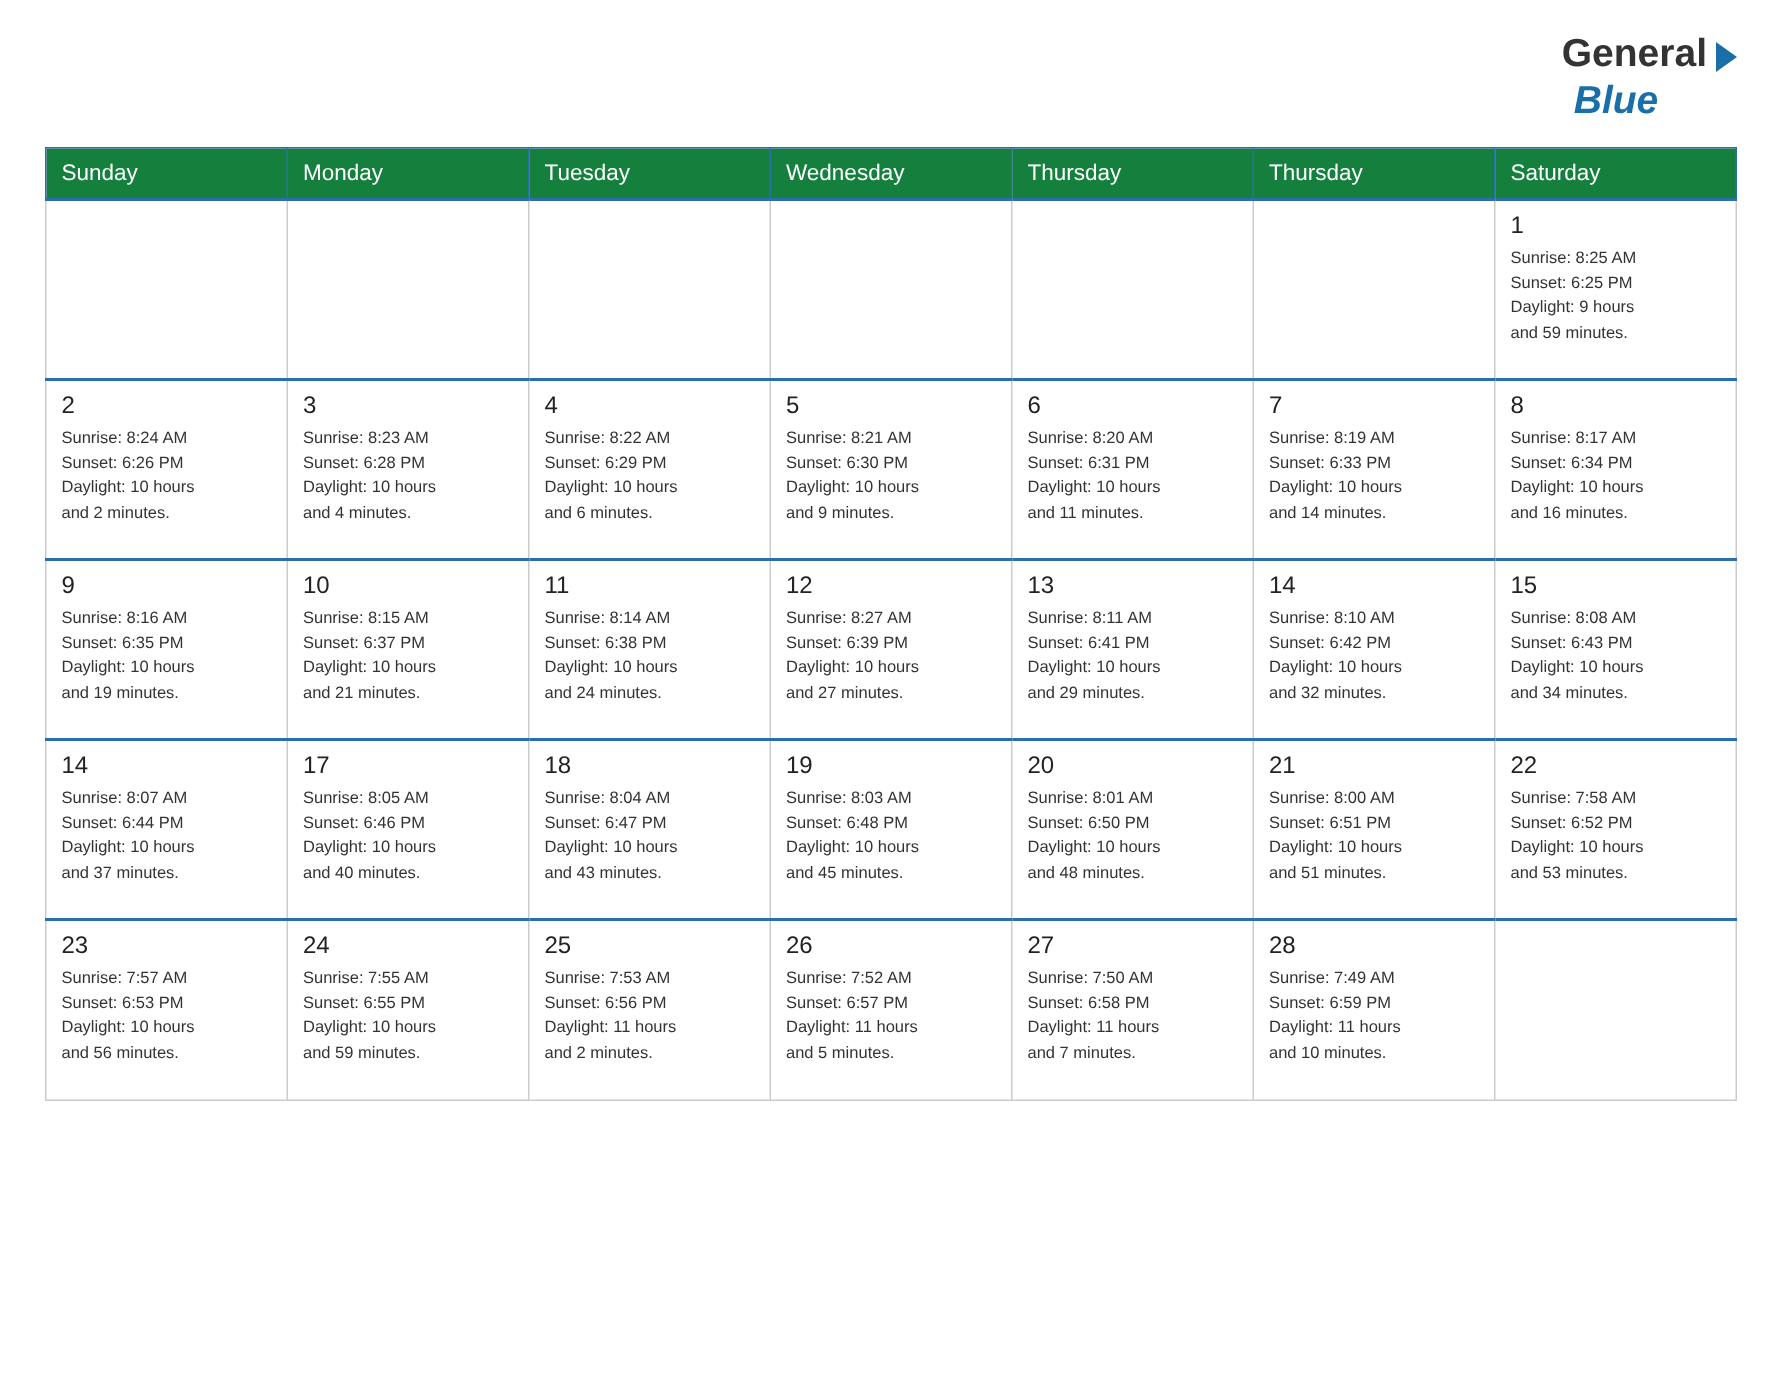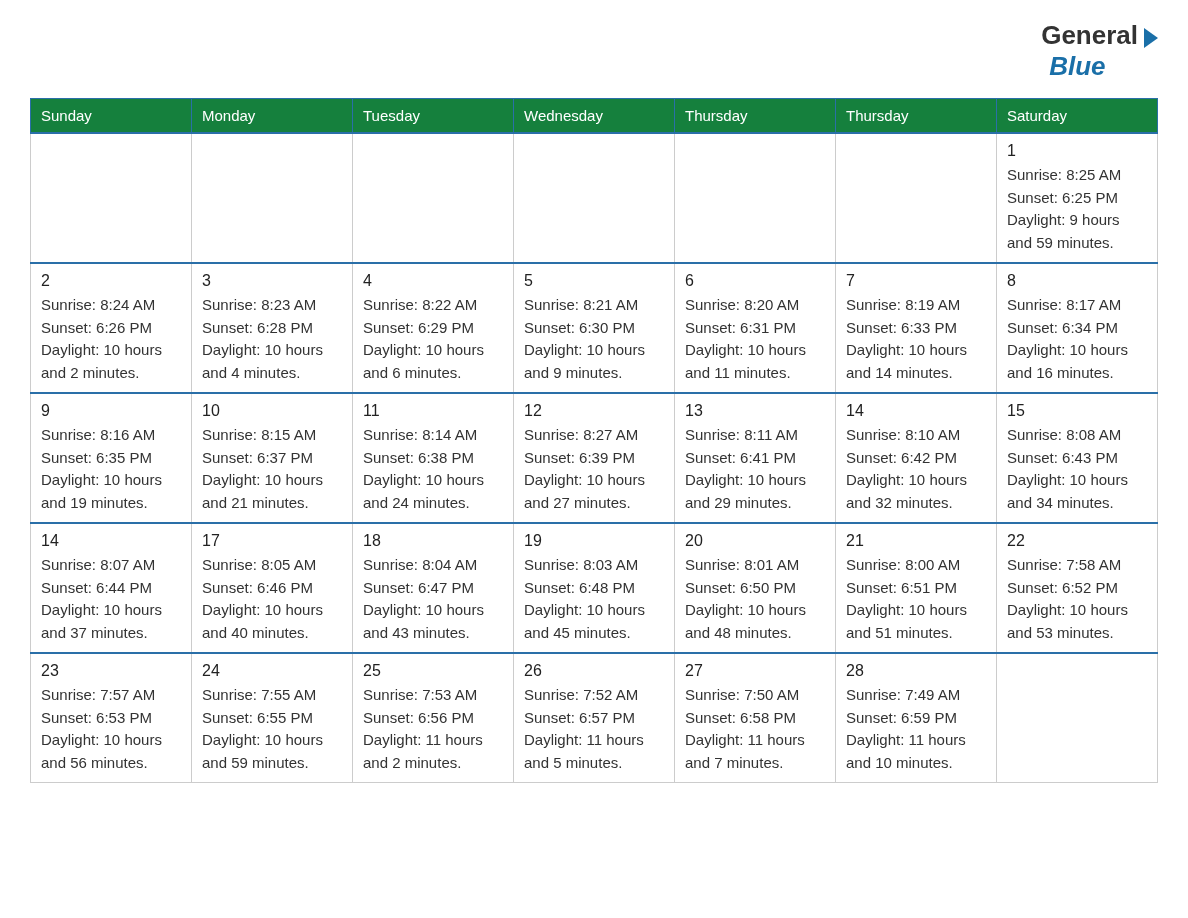--- a/index.html
+++ b/index.html
@@ -84,21 +84,21 @@
       border-top: 2px solid #2a6fa8;
     }
     .day-number {
       font-size: 16px;
       font-weight: normal;
       color: #222;
       margin-bottom: 4px;
       display: block;
     }
     .day-info {
-      font-size: 15px;
+      font-size: 11px;
       color: #333;
       line-height: 1.5;
     }
     .empty-cell {
       background: #f9f9f9;
     }
     .logo-row {
       display: flex;
       align-items: center;
       gap: 2px;

